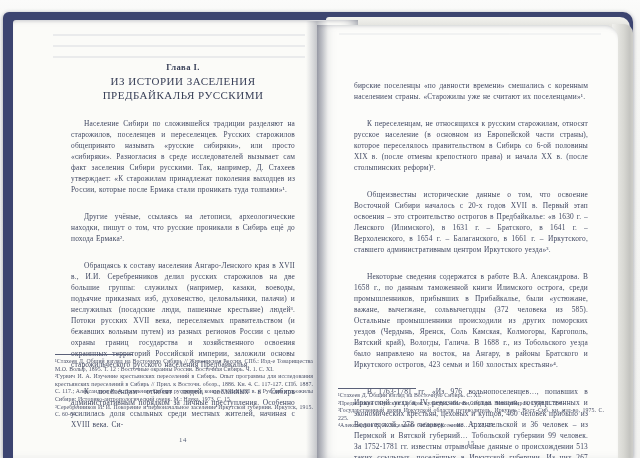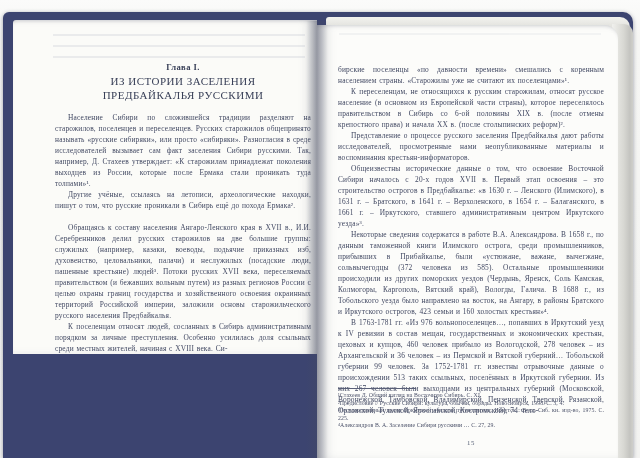--- a/index.html
+++ b/index.html
@@ -20,23 +20,24 @@
     background:linear-gradient(180deg,#f2f2ef,#ddddd8); border-radius:3px 10px 2px 2px; z-index:1;
   }
   
   .fore-edge {
     position:absolute; left:612px; top:24px; width:21px; height:434px;
     background:linear-gradient(90deg,#f0f0ed,#d8d8d3 55%,#c4c4c0 85%,#cfcfca);
     border-radius:0 9px 0 0; z-index:1;
   }
   .page { position:absolute; overflow:hidden; color:#414862; z-index:2; }
   .page.left {
-    left:13px; top:20px; width:304px; height:334px;
+    left:13px; top:20px; width:304px; height:438px;
     background:#fbfbf8; border-radius:3px 0 0 0;
     box-shadow:inset -12px 0 14px -9px rgba(75,80,100,.55), inset 0 3px 4px -3px rgba(70,75,95,.35);
+    padding-left:41px;
   }
   .page.right {
     left:317px; top:25px; width:301px; height:433px;
     background:#fcfcfa; border-radius:0 14px 0 0;
     box-shadow:inset 13px 0 14px -9px rgba(75,80,100,.5), inset 0 3px 4px -3px rgba(70,75,95,.3);
   }
   .gutter {
     position:absolute; left:306px; top:21px; width:22px; height:437px; z-index:3; pointer-events:none;
     background:linear-gradient(90deg, rgba(70,75,95,0) 0%, rgba(70,75,95,.30) 50%, rgba(70,75,95,0) 100%);
   }
@@ -50,21 +51,21 @@
   .content-left { position:absolute; left:42px; top:42px; width:256px; }
   .content-right { position:absolute; left:21px; top:30px; width:266px; }
 
   .h-chap { font-size:8.6px; font-weight:bold; text-align:center; letter-spacing:.4px; color:#394058; }
   .h-title {
     font-size:11px; font-weight:normal; text-align:center; line-height:13.5px;
     letter-spacing:.5px; margin:3px auto 10px; width:238px; color:#394058;
   }
   .body { margin-top:9px; }
   .body p {
-    margin:0; font-size:7.4px; line-height:11px; text-align:justify;
+    margin:16px; font-size:7.4px; line-height:11px; text-align:justify;
     text-indent:13px; letter-spacing:.18px; word-spacing:.6px;
   }
   .body p.gap { margin-top:11px; }
   .body p.noindent { text-indent:0; }
 
   .fn { position:absolute; width:258px; }
   .fn-left  { left:42px; top:334px; }
   .fn-right { left:21px; top:363px; width:266px; }
   .fn-rule { width:78px; border-top:1px solid #5a6078; margin-bottom:3px; }
   .fn p {
@@ -104,21 +105,20 @@
       <p>³Серебренников И. И. Покорение и первоначальное заселение Иркутской губернии. Иркутск, 1915. С. 60-64.</p>
     </div>
     <div class="pgnum pg-left">14</div>
   </div>
 
   <div class="page right">
     <div class="bleed r"></div>
     <div class="content-right body">
       <p class="noindent">бирские поселенцы «по давности времени» смешались с коренным населением страны. «Старожилы уже не считают их поселенцами»¹.</p>
       <p>К переселенцам, не относящихся к русским старожилам, относят русское население (в основном из Европейской части страны), которое переселялось правительством в Сибирь со 6-ой половины XIX в. (после отмены крепостного права) и начала XX в. (после столыпинских реформ)².</p>
-      <p>Представление о процессе русского заселения Предбайкалья дают работы исследователей, просмотренные нами неопубликованные материалы и воспоминания крестьян-информаторов.</p>
       <p>Общеизвестны исторические данные о том, что освоение Восточной Сибири началось с 20-х годов XVII в. Первый этап освоения – это строительство острогов в Предбайкалье: «в 1630 г. – Ленского (Илимского), в 1631 г. – Братского, в 1641 г. – Верхоленского, в 1654 г. – Балаганского, в 1661 г. – Иркутского, ставшего административным центром Иркутского уезда»³.</p>
       <p>Некоторые сведения содержатся в работе В.А. Александрова. В 1658 г., по данным таможенной книги Илимского острога, среди промышленников, прибывших в Прибайкалье, были «устюжане, важане, вычегжане, сольвычегодцы (372 человека из 585). Остальные промышленники происходили из других поморских уездов (Чердынь, Яренск, Соль Камская, Колмогоры, Каргополь, Вятский край), Вологды, Галича. В 1688 г., из Тобольского уезда было направлено на восток, на Ангару, в районы Братского и Иркутского острогов, 423 семьи и 160 холостых крестьян»⁴.</p>
       <p>В 1763-1781 гг. «Из 976 вольнопоселенцев…, попавших в Иркутский уезд к IV ревизии в состав мещан, государственных и экономических крестьян, цеховых и купцов, 460 человек прибыло из Вологодской, 278 человек – из Архангельской и 36 человек – из Пермской и Вятской губерний… Тобольской губернии 99 человек. За 1752-1781 гг. известны отрывочные данные о происхождении 513 таких ссыльных, поселённых в Иркутской губернии. Из них 267 человек были выходцами из центральных губерний (Московской, Воронежской, Тамбовской, Владимирской, Пензенской, Тверской, Рязанской, Орловской, Тульской, Ярославской, Костромской), 74 чело-</p>
     </div>
     <div class="fn fn-right">
       <div class="fn-rule"></div>
       <p>¹Стахеев Д. Общий взгляд на Восточную Сибирь. С. XI.</p>
       <p>²Предисловие // Русские Сибири: культура, обычаи, обряды. Новосибирск, 1998. С. 3, 4.</p>
       <p>³Государственный архив Иркутской области путеводитель. Иркутск : Вост.-Сиб. кн. изд-во, 1975. С. 225.</p>
       <p>⁴Александров В. А. Заселение Сибири русскими … С. 27, 29.</p>

